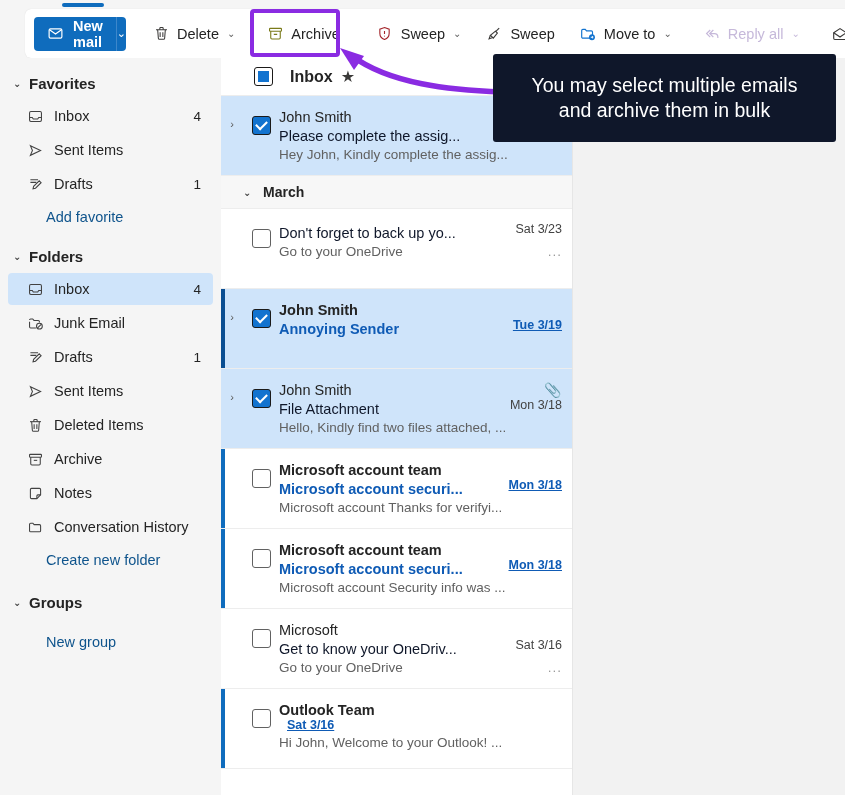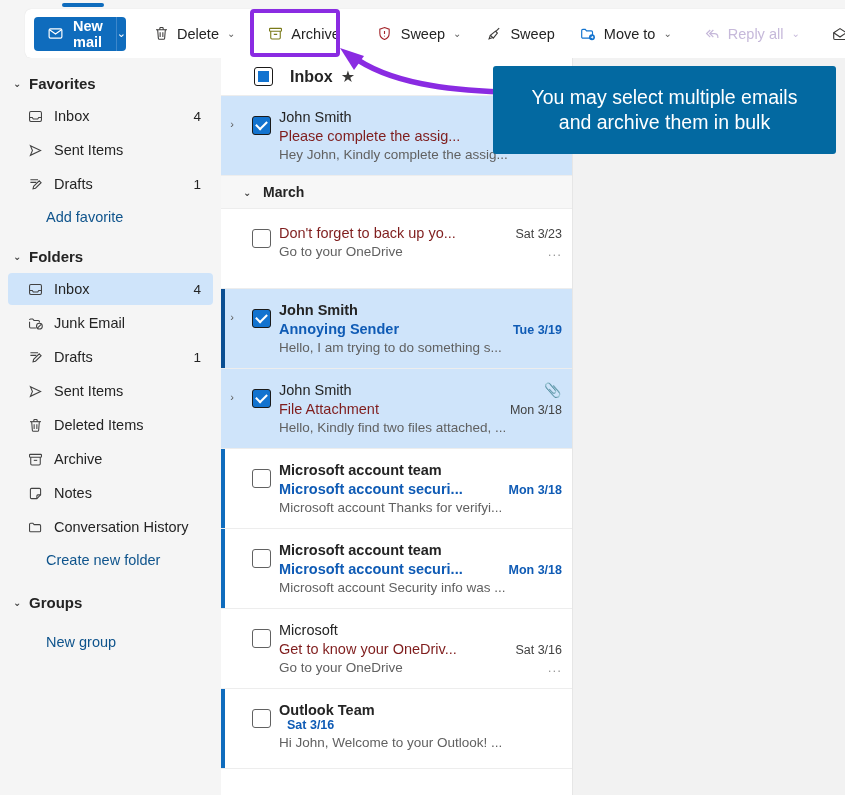--- a/index.html
+++ b/index.html
@@ -102,47 +102,47 @@
   }
   .row.selected{background:#cfe4fa;}
   .row .unread-bar{position:absolute;left:0;top:0;width:4px;height:100%;background:#0f6cbd;}
   .row.selected .unread-bar{background:#0b4e91;}
   .row .expander{
     width:22px;display:flex;align-items:flex-start;justify-content:center;
     padding-top:22px;color:#5a5a5a;font-size:11px;flex:none;
   }
   .row .cb-wrap{width:36px;display:flex;align-items:flex-start;justify-content:center;padding-top:20px;flex:none;}
   .row .body{flex:1;padding:13px 10px 0 0;min-width:0;}
-  .line{display:flex;align-items:flex-end;}
+  .line{display:flex;align-items:flex-start;}
   .sender{font-size:14.5px;color:#242424;flex:1;overflow:hidden;white-space:nowrap;text-overflow:ellipsis;}
   .row.unread .sender{font-weight:700;}
-  .subject{font-size:14.5px;color:#7f1d1d;flex:1;overflow:hidden;white-space:nowrap;text-overflow:ellipsis;margin-top:3px;}
+  .subject{font-size:14.5px;color:#0f172a;flex:1;overflow:hidden;white-space:nowrap;text-overflow:ellipsis;margin-top:3px;}
   .row.unread .subject{font-weight:700;color:#0f5bb5;}
   .date{font-size:12.5px;color:#424242;margin-left:8px;flex:none;white-space:nowrap;}
-  .row.unread .date{color:#0f5bb5;font-weight:600;}
+  .row.unread .date{color:#0f5bb5;font-weight:600;text-decoration:underline;}
   .preview{font-size:13.5px;color:#616161;margin-top:3px;display:flex;align-items:baseline;}
   .preview span.txt{flex:1;overflow:hidden;white-space:nowrap;text-overflow:ellipsis;}
   .preview span.dots{color:#9a9a9a;margin-left:8px;letter-spacing:1px;}
   .attach{color:#616161;font-size:14px;margin-left:8px;flex:none;}
 
   
   #reading-pane{
     position:absolute;left:573px;top:58px;width:272px;height:737px;background:#f2f2f2;
   }
 
   
   #archive-highlight{
     position:absolute;left:250px;top:9px;width:90px;height:48px;
     border:4px solid #8a2be2;border-radius:4px;box-sizing:border-box;pointer-events:none;
   }
   #callout{
     position:absolute;left:493px;top:54px;width:343px;height:88px;
-    background:#0369a1;color:#fff;border-radius:3px;
+    background:#0f172a;color:#fff;border-radius:3px;
     display:flex;align-items:center;justify-content:center;text-align:center;
-    font-size:19.5px;line-height:1.3;padding:0 15px;box-sizing:border-box;margin-top:12px;
+    font-size:19.5px;line-height:1.3;padding:0 15px;box-sizing:border-box;
   }
   #callout-arrow{position:absolute;left:330px;top:40px;width:180px;height:60px;pointer-events:none;}
 </style>
 </head>
 <body>
 
 <div id="top-strip">
   <div id="tab-indicator"></div>
 </div>
 
@@ -452,23 +452,20 @@
           <div class="cbox checked"></div>
         </div>
         <div class="body">
           <div class="line">
             <span class="sender">John Smith</span>
           </div>
           <div class="line">
             <span class="subject">Annoying Sender</span>
             <span class="date">Tue 3/19</span>
           </div>
-          <div class="preview">
-            <span class="txt">Hello, I am trying to do something s...</span>
-          </div>
         </div>
       </div>
       <div class="row selected">
         <div class="expander">›</div>
         <div class="cb-wrap">
           <div class="cbox checked"></div>
         </div>
         <div class="body">
           <div class="line">
             <span class="sender">John Smith</span>

